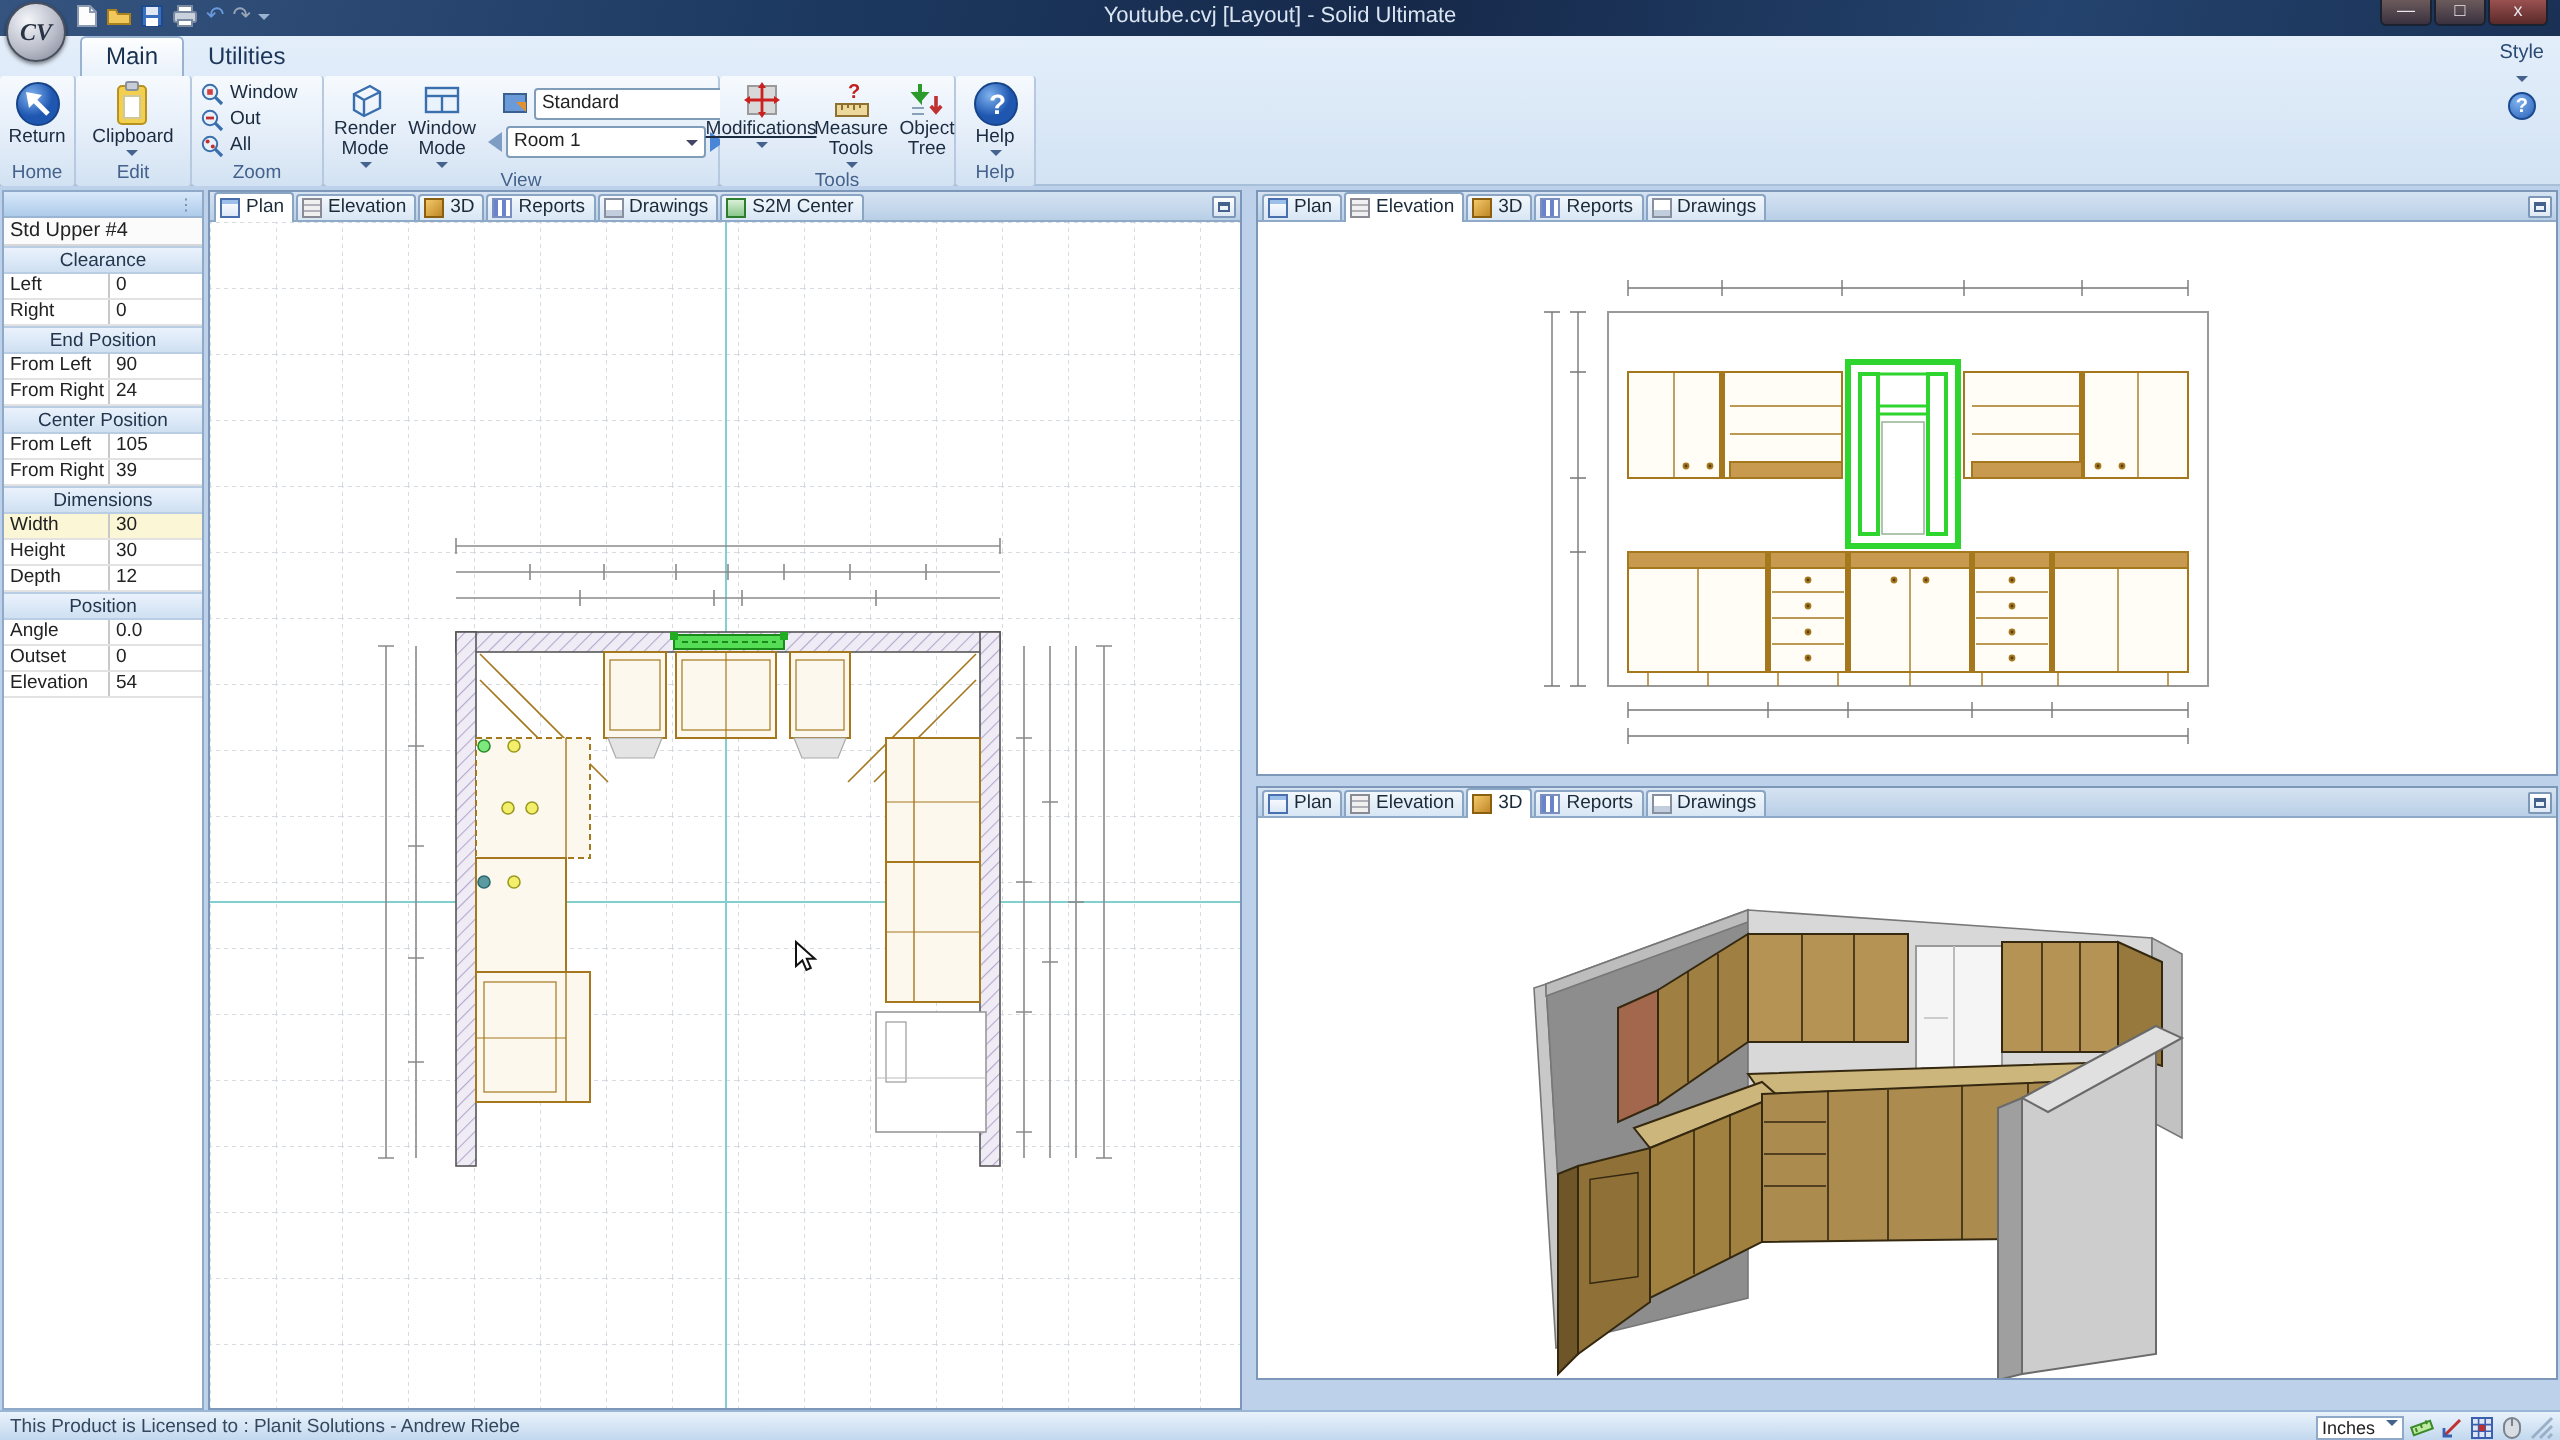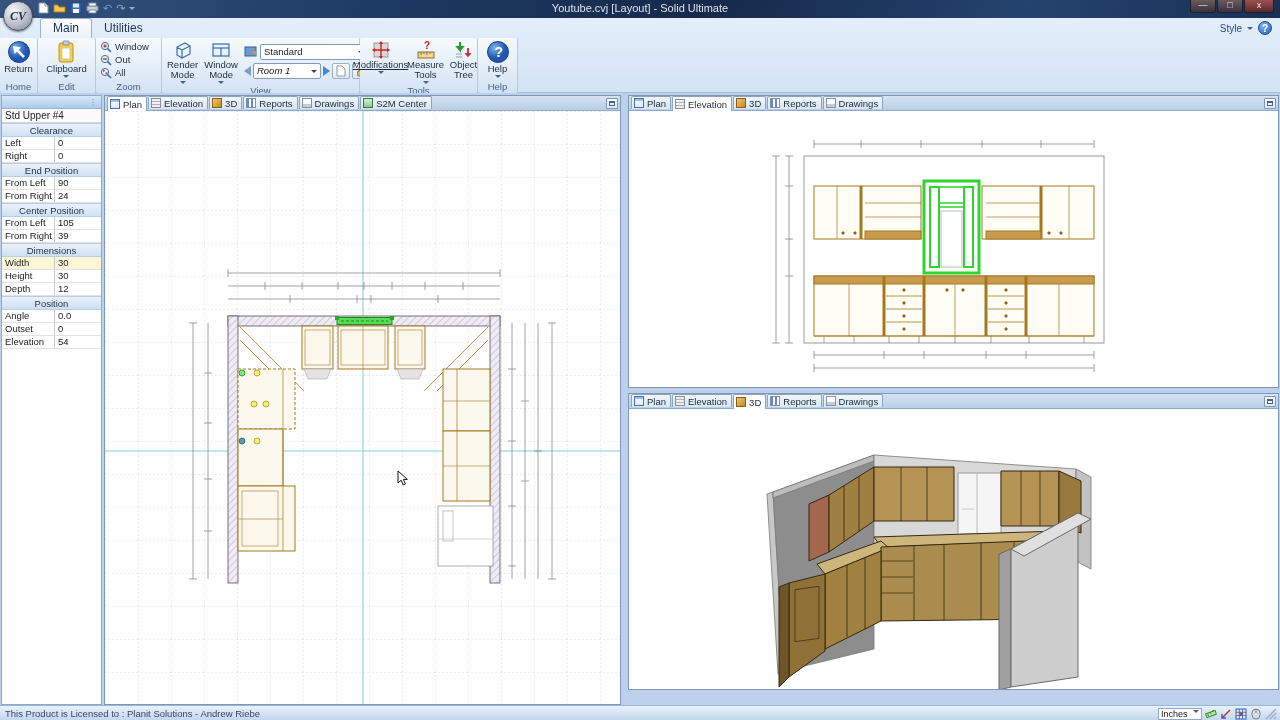--- a/index.html
+++ b/index.html
@@ -23,37 +23,37 @@
     border:1px solid #4a4f5e; z-index:30; text-align:center; font:italic bold 12px/28px "Liberation Serif",serif; color:#2a3344;
     box-shadow:0 1px 2px rgba(0,0,0,.5); }
 
   
   .ribbon { position:absolute; top:18px; left:0; right:0; height:75px;
     background:linear-gradient(#e3eefa,#d3e3f4); border-bottom:1px solid #a8bfd8; }
   .rtabs { position:absolute; top:0; left:40px; height:20px; display:flex; align-items:flex-end; }
   .rtab { padding:2px 12px 3px; font-size:12px; color:#1c3least5a; color:#1c355a; }
   .rtab.active { background:linear-gradient(#fdfeff,#e9f1fa); border:1px solid #98b2cf; border-bottom:none;
     border-radius:3px 3px 0 0; color:#17304f; }
-  .ribbon-right { position:absolute; right:8px; top:3px; display:flex; align-items:center; gap:5px; color:#2a4a74; font-size:10px; }
+  .ribbon-right { position:absolute; right:8px; top:3px; display:flex; align-items:center; gap:5px; color:#2a4a74; font-size:10px;flex-direction:column; }
   .helpdot { width:14px; height:14px; border-radius:50%; background:radial-gradient(circle at 35% 30%,#7fb2ef,#2a62b8);
     color:#fff; text-align:center; font:bold 10px/14px "Liberation Sans",sans-serif; border:1px solid #1a4a90; }
   .rbody { position:absolute; top:20px; left:0; height:55px; display:flex; }
   .rgroup { height:100%; display:flex; flex-direction:column; border-right:1px solid #b6c9e0;
     background:linear-gradient(#f6fafe,#e2ecf8 60%,#d2e2f2); border-radius:2px; }
   .rgroup-content { flex:1; display:flex; align-items:stretch; padding:1px 2px 0; }
   .rgroup-label { height:13px; text-align:center; font-size:9.5px; color:#44628c; line-height:13px; }
   .rbtn { display:flex; flex-direction:column; align-items:center; justify-content:flex-start;
     padding:1px 3px 0; font-size:9.5px; line-height:1.05; text-align:center; color:#1c2c40; border-radius:2px; }
   .rbtn svg { flex:none; }
   .arr-d { width:0; height:0; border-left:3px solid transparent; border-right:3px solid transparent;
     border-top:3px solid #44628c; margin-top:1px; }
   .smallrows { display:flex; flex-direction:column; justify-content:center; gap:1px; }
   .smallitem { display:flex; align-items:center; gap:3px; font-size:9.5px; color:#1c2c40; padding:0 2px; }
   .viewcol { display:flex; flex-direction:column; justify-content:center; gap:3px; margin-left:3px; }
-  .comborow { display:flex; align-items:center; gap:2px; }
+  .comborow { display:flex; align-items:center; gap:2px;justify-content:center; }
   .combo { display:flex; align-items:center; width:108px; height:16px; background:#fff;
     border:1px solid #7f9db9; border-radius:2px; padding:0 3px; }
   .combo .ctext { flex:1; font-size:9.5px; color:#222; }
   .combo .arr-d { border-top-color:#446; }
   .sqbtn { width:18px; height:16px; border:1px solid #9ab2cc; border-radius:2px;
     background:linear-gradient(#fdfefe,#dde9f5); display:flex; align-items:center; justify-content:center; }
   .navarr { width:0; height:0; }
   .nav-l { border-top:5px solid transparent; border-bottom:5px solid transparent; border-right:7px solid #7f9cc4; }
   .nav-r { border-top:5px solid transparent; border-bottom:5px solid transparent; border-left:7px solid #4a86d8; }
 
@@ -73,21 +73,21 @@
 
   .viewpanel { position:absolute; border:1px solid #7c97b8; background:#fff; }
   .plan-panel { left:104px; top:2px; width:517px; bottom:0; }
   .rightcol { position:absolute; left:628px; right:1px; top:2px; bottom:0; }
   .elev-panel { position:absolute; left:0; right:0; top:0; height:293px; }
   .v3d-panel { position:absolute; left:0; right:0; top:298px; height:297px; }
   .splitter-v { position:absolute; left:621px; top:0; width:7px; bottom:0; background:#bdd2ea; }
   .splitter-h { position:absolute; left:628px; right:0; top:295px; height:5px; background:#bdd2ea; }
 
   .vtabs { height:15px; background:linear-gradient(#dcd?,#fff); background:linear-gradient(#d5e3f2,#b9cfe6);
-    display:flex; align-items:flex-start; padding-left:2px; position:relative; border-bottom:1px solid #8fa9c8; }
+    display:flex; align-items:center; padding-left:2px; position:relative; border-bottom:1px solid #8fa9c8; }
   .vtab { display:inline-flex; align-items:center; height:13px; padding:0 4px 0 2px; margin-right:1px;
     border:1px solid #8aa4c4; border-bottom:none; border-radius:2px 2px 0 0;
     background:linear-gradient(#f2f7fc,#d8e6f4); font-size:9.5px; color:#1a2a3a; white-space:nowrap; }
   .vtab.active { background:#fff; height:15px; }
   .ti { width:10px; height:10px; display:inline-block; margin-right:3px; flex:none; }
   .ti-plan { border:1px solid #4a6fae; background:linear-gradient(#fff,#dce8f8); box-shadow:inset 0 2px 0 #9cc0ea; }
   .ti-elev { border:1px solid #8a8a94; background:repeating-linear-gradient(0deg,#f0f0f0 0 2px,#b0b0b8 2px 3px); }
   .ti-3d  { border:1px solid #8a6010; background:linear-gradient(135deg,#f4c868,#c08828); }
   .ti-rep { border:1px solid #7a8ec0; background:repeating-linear-gradient(90deg,#6a84cc 0 2px,#fff 2px 4px); }
   .ti-drw { border:1px solid #8890a0; background:#fff; box-shadow:inset 0 -3px 0 #c2cede; }
@@ -257,21 +257,21 @@
               </div>
               <div class="sqbtn">
                 <svg width="13" height="12">
                     <rect x="1" y="4" width="9" height="7" fill="#f2cf5e" stroke="#a8821e"></rect>
                     <line x1="6" y1="9" x2="12" y2="2" stroke="#c05818" stroke-width="2"></line>
                   </svg>
               </div>
             </div>
             <div class="comborow">
               <span class="navarr nav-l"></span>
-              <div class="combo" style="width:68px;font-style:italic;">
+              <div class="combo" style="width:100px;">
                 <span class="ctext">Room 1</span>
                 <span class="arr-d"></span>
               </div>
               <span class="navarr nav-r"></span>
               <div class="sqbtn">
                 <svg width="10" height="12">
                     <path d="M1,1 h5 l3,3 v7 h-8 z" fill="#fff" stroke="#8a9ab0"></path>
                   </svg>
               </div>
               <div class="sqbtn">

